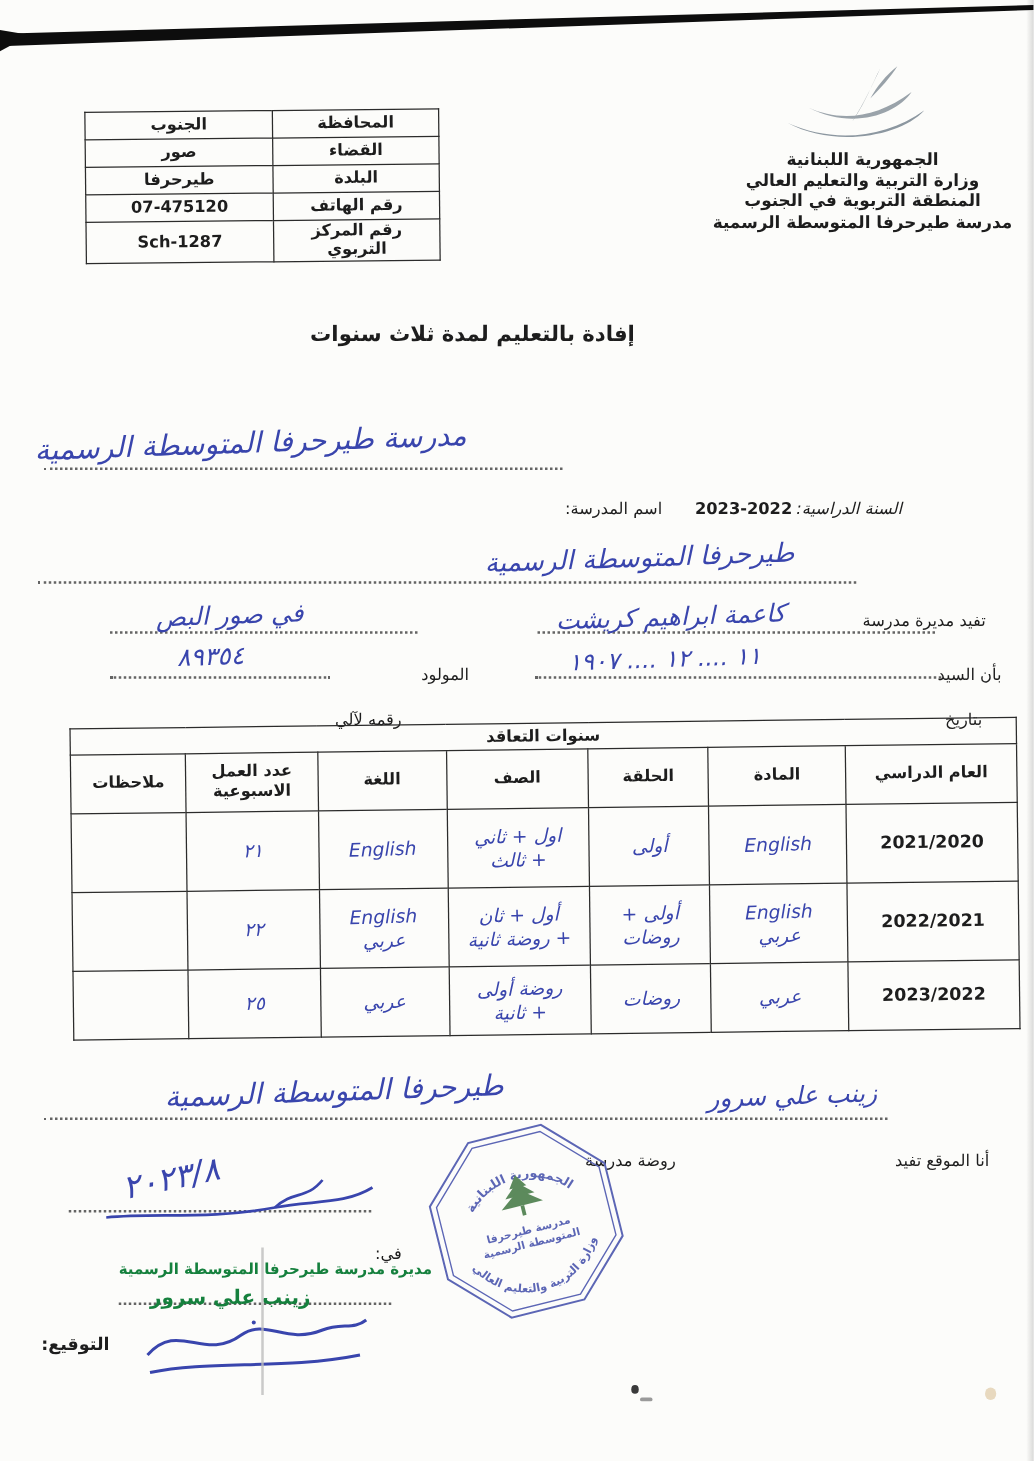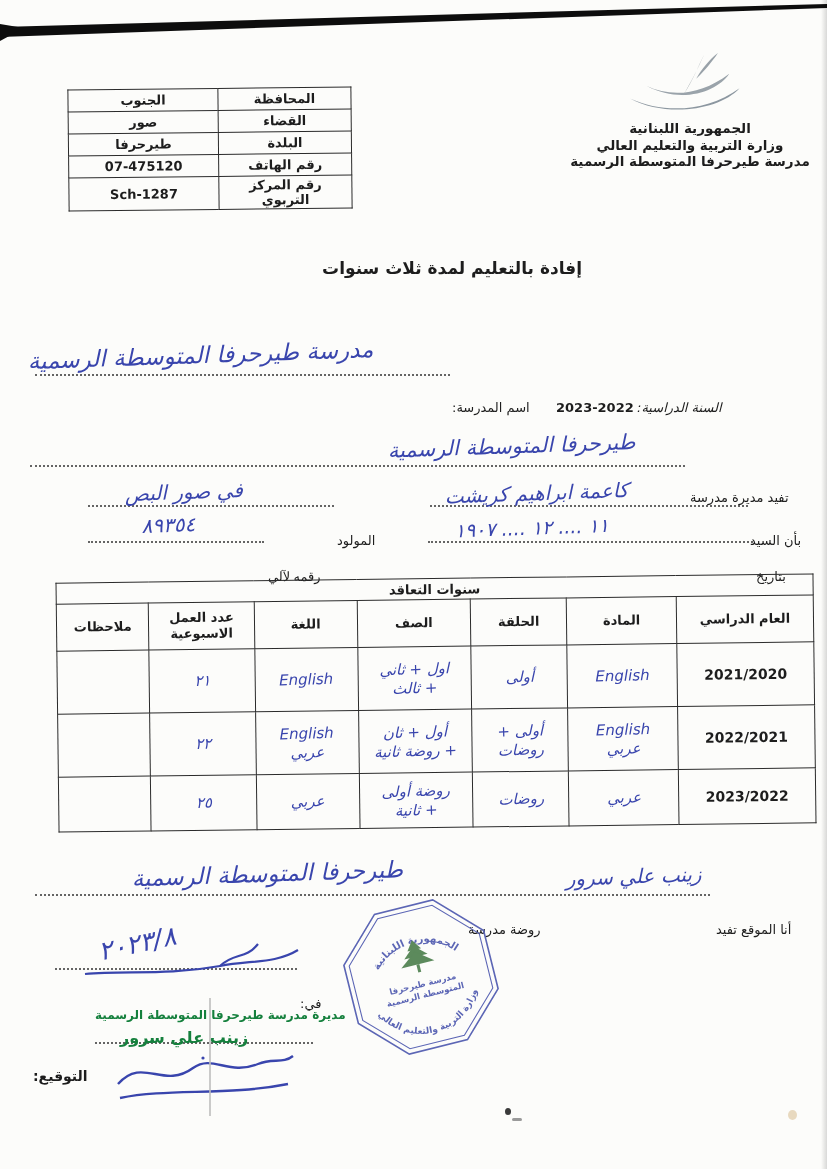--- a/index.html
+++ b/index.html
@@ -22,21 +22,21 @@
     font-size:13px;font-weight:700;
   }
   .info-table td{border:1.5px solid #2b2b2b;text-align:center;padding:1px 4px;height:19px;}
   .info-table td.ilab{width:47%;}
   .info-table td.ival{width:53%;}
 
   
   .gov-header{position:absolute;left:558px;top:52px;width:264px;text-align:center;}
   .gov-header .line{font-size:13.5px;font-weight:700;line-height:16.5px;white-space:nowrap;}
 
-  .doc-title{position:absolute;left:248px;top:258px;width:334px;text-align:right;
+  .doc-title{position:absolute;left:248px;top:258px;width:334px;text-align:left;
     font-size:17px;font-weight:700;}
 
   
   .ctable{
     position:absolute;left:57px;top:578px;width:758px;border-collapse:collapse;
     transform:rotate(-0.7deg);transform-origin:center;
     font-size:13px;
   }
   .ctable td{border:1.5px solid #2b2b2b;text-align:center;vertical-align:middle;padding:1px 3px;}
   .ctable tr.cap td{height:18px;font-weight:700;border-bottom-width:1px;}
@@ -90,20 +90,21 @@
 
   <div class="gov-header">
     <svg width="150" height="64" viewBox="0 0 140 62">
       <path d="M84,2 C77,16 73,27 64,41 L62,44 C71,30 78,15 84,2 Z" fill="#848f96"></path>
       <path d="M97,1 C88,8 81,17 76,26 C84,18 92,9 97,1 Z" fill="#98a1a8"></path>
       <path d="M28,33 C52,44 80,42 108,21 C97,38 62,51 28,33 Z" fill="#9aa3aa"></path>
       <path d="M12,45 C45,60 86,58 118,35 C99,56 47,64 12,45 Z" fill="#8c97a0"></path>
     </svg>
     <div class="line">الجمهورية اللبنانية</div>
     <div class="line">وزارة التربية والتعليم العالي</div>
+    <div class="line">المنطقة التربوية في الجنوب</div>
     <div class="line">مدرسة طيرحرفا المتوسطة الرسمية</div>
   </div>
 
   <div class="doc-title">إفادة بالتعليم لمدة ثلاث سنوات</div>
 
   <span class="abs lbl" style="left:637px;top:352px;font-style:italic;">السنة الدراسية:</span>
   <span class="abs lbl bold" style="left:556px;top:352px;" dir="ltr">2023-2022</span>
   <span class="abs lbl" style="left:452px;top:352px;">اسم المدرسة:</span>
   <div class="dotline" style="left:35px;top:374px;width:415px;"></div>
   <span class="hwline" style="left:28px;top:336px;font-size:23px;">مدرسة طيرحرفا المتوسطة الرسمية</span>
@@ -117,21 +118,21 @@
   <span class="hwline" style="left:445px;top:478px;font-size:20px;">كاعمة ابراهيم كريشت</span>
 
   <span class="abs lbl" style="left:337px;top:485px;">المولود</span>
   <div class="dotline" style="left:88px;top:505px;width:246px;"></div>
   <span class="hwline" style="left:125px;top:478px;font-size:20px;">في صور البص</span>
 
   <span class="abs lbl" style="left:756px;top:521px;">بتاريخ</span>
   <div class="dotline" style="left:428px;top:541px;width:325px;"></div>
   <span class="hwline" style="left:455px;top:514px;font-size:19px;">١١ .... ١٢ .... ١٩٠٧</span>
 
-  <span class="abs lbl" style="left:268px;top:521px;font-family:Liberation Serif, serif;">رقمه لآلي</span>
+  <span class="abs lbl" style="left:268px;top:521px;">رقمه لآلي</span>
   <div class="dotline" style="left:88px;top:541px;width:176px;"></div>
   <span class="hwline" style="left:142px;top:512px;font-size:20px;">٨٩٣٥٤</span>
 
   <table class="ctable" dir="rtl">
     <colgroup>
       <col style="width:18.1%">
         <col style="width:14.5%">
         <col style="width:12.7%">
         <col style="width:15.0%">
       <col style="width:13.6%">

